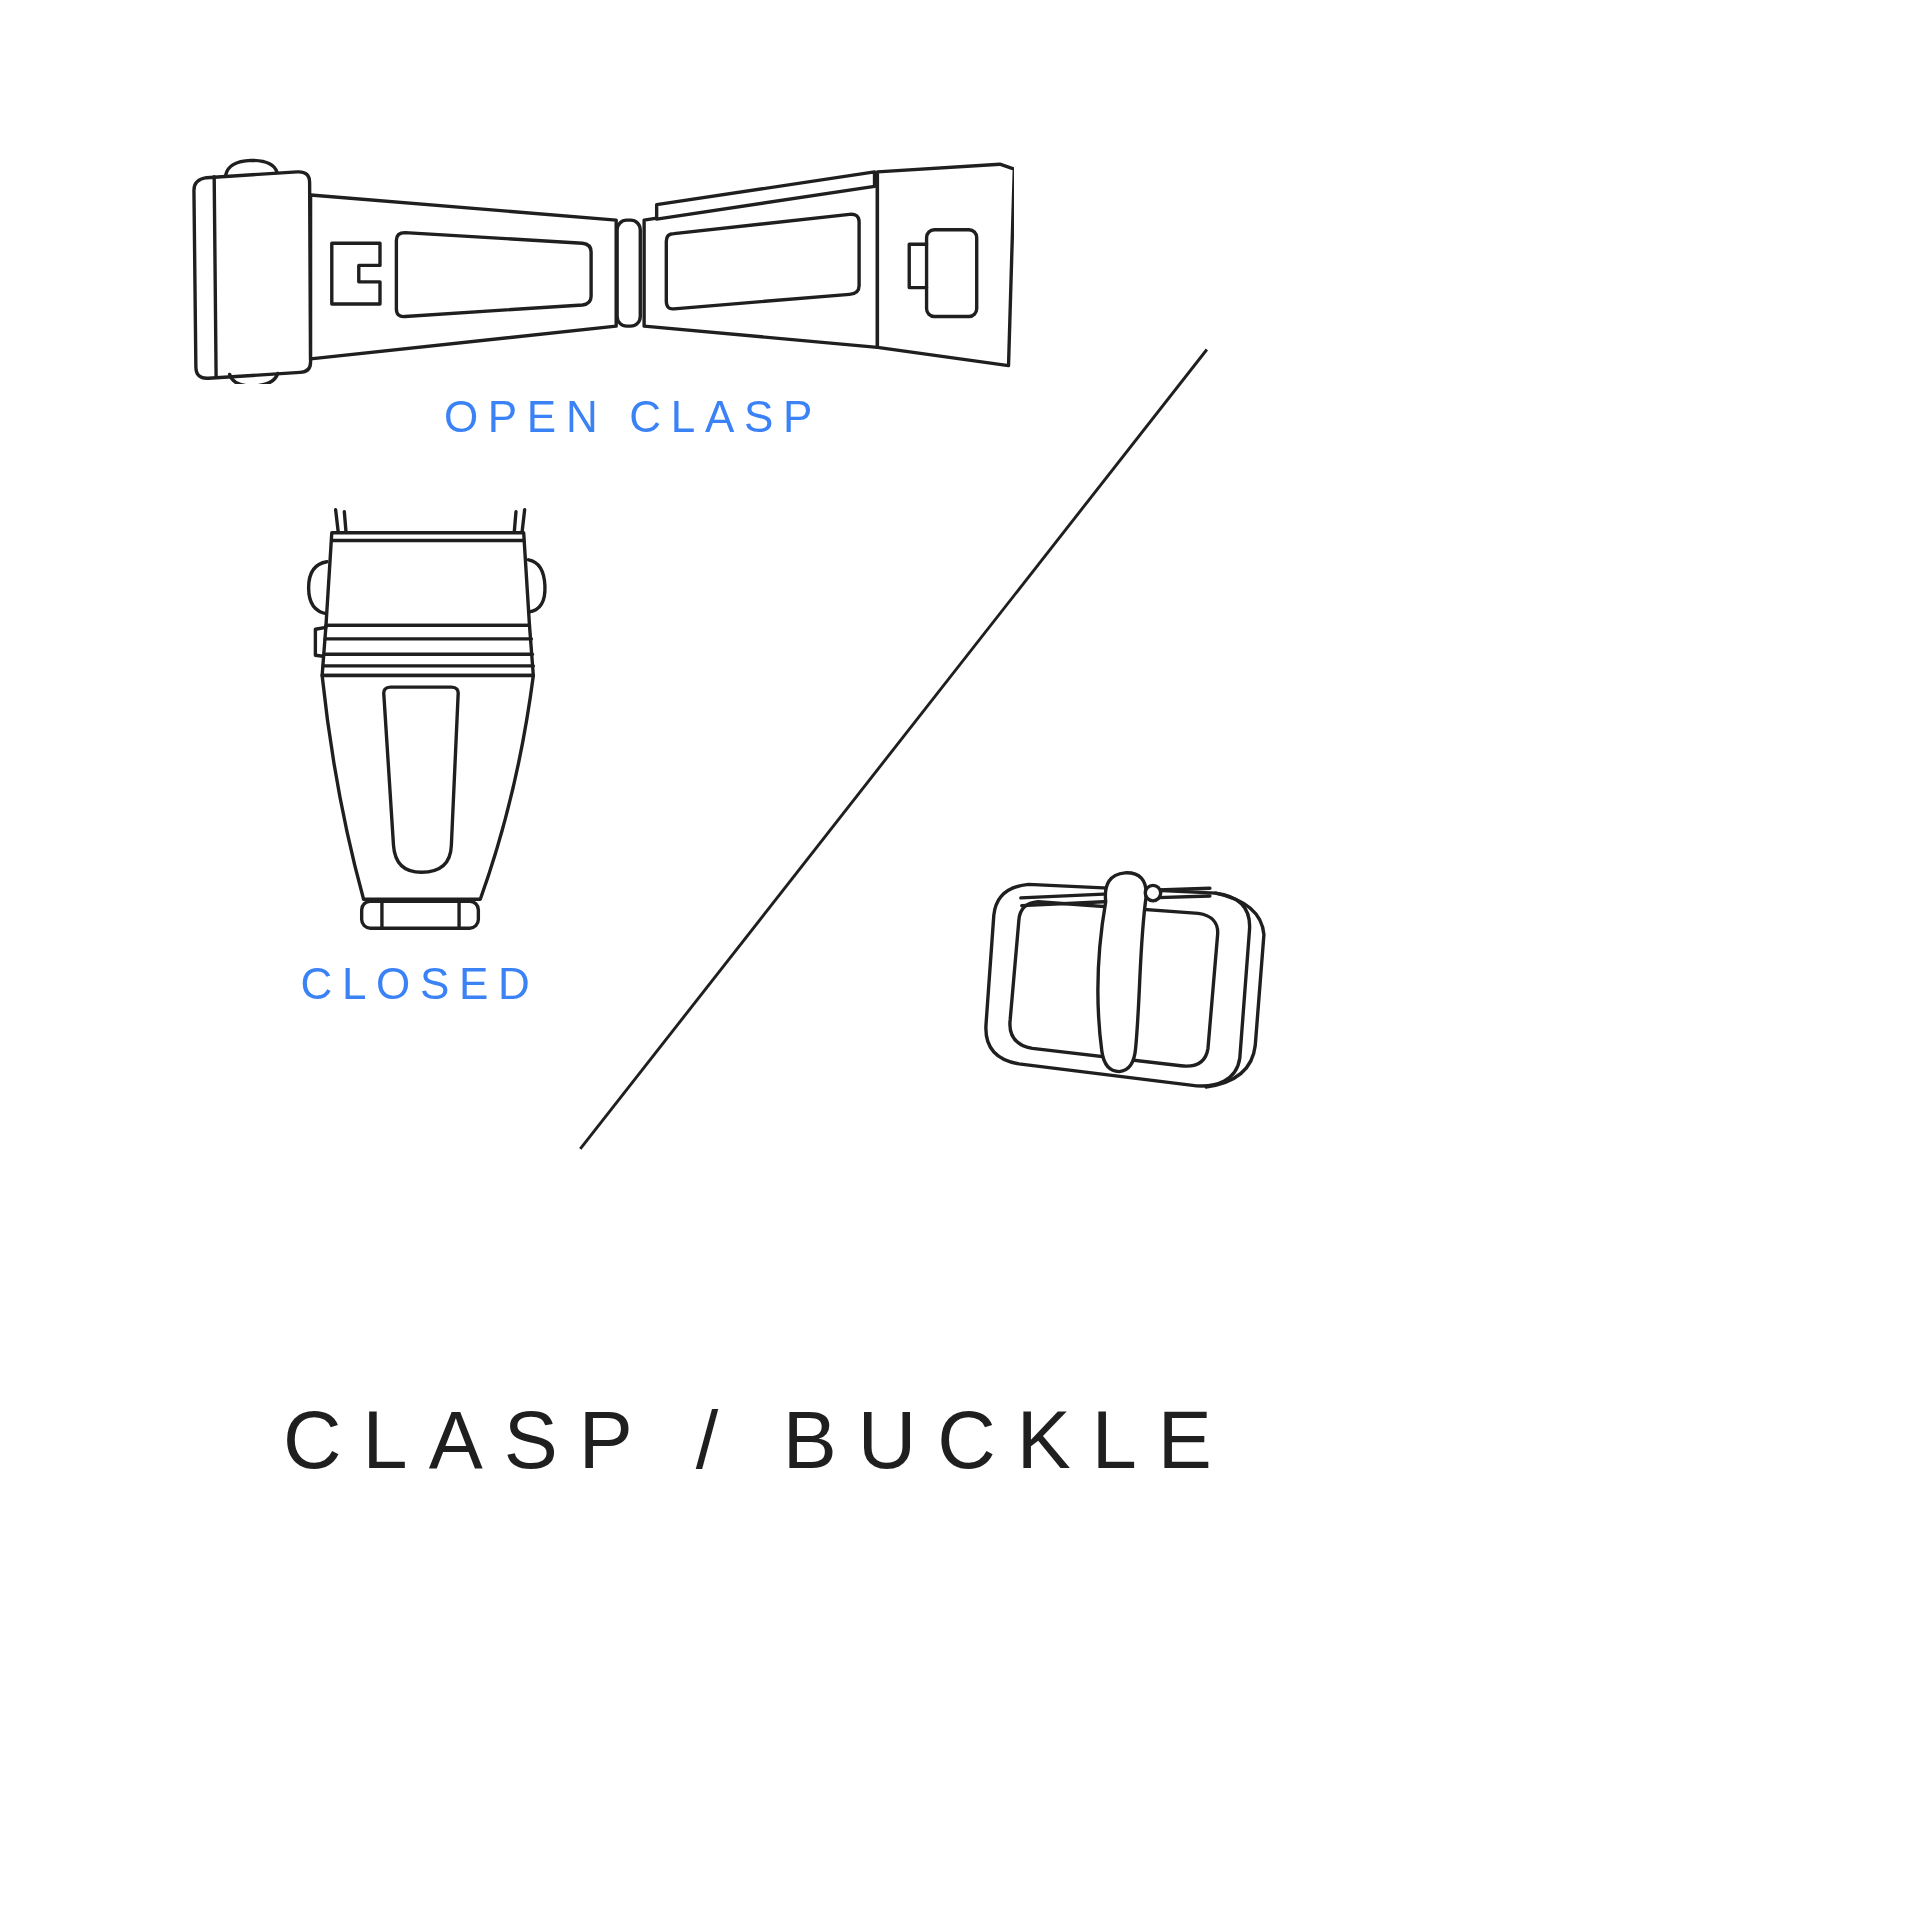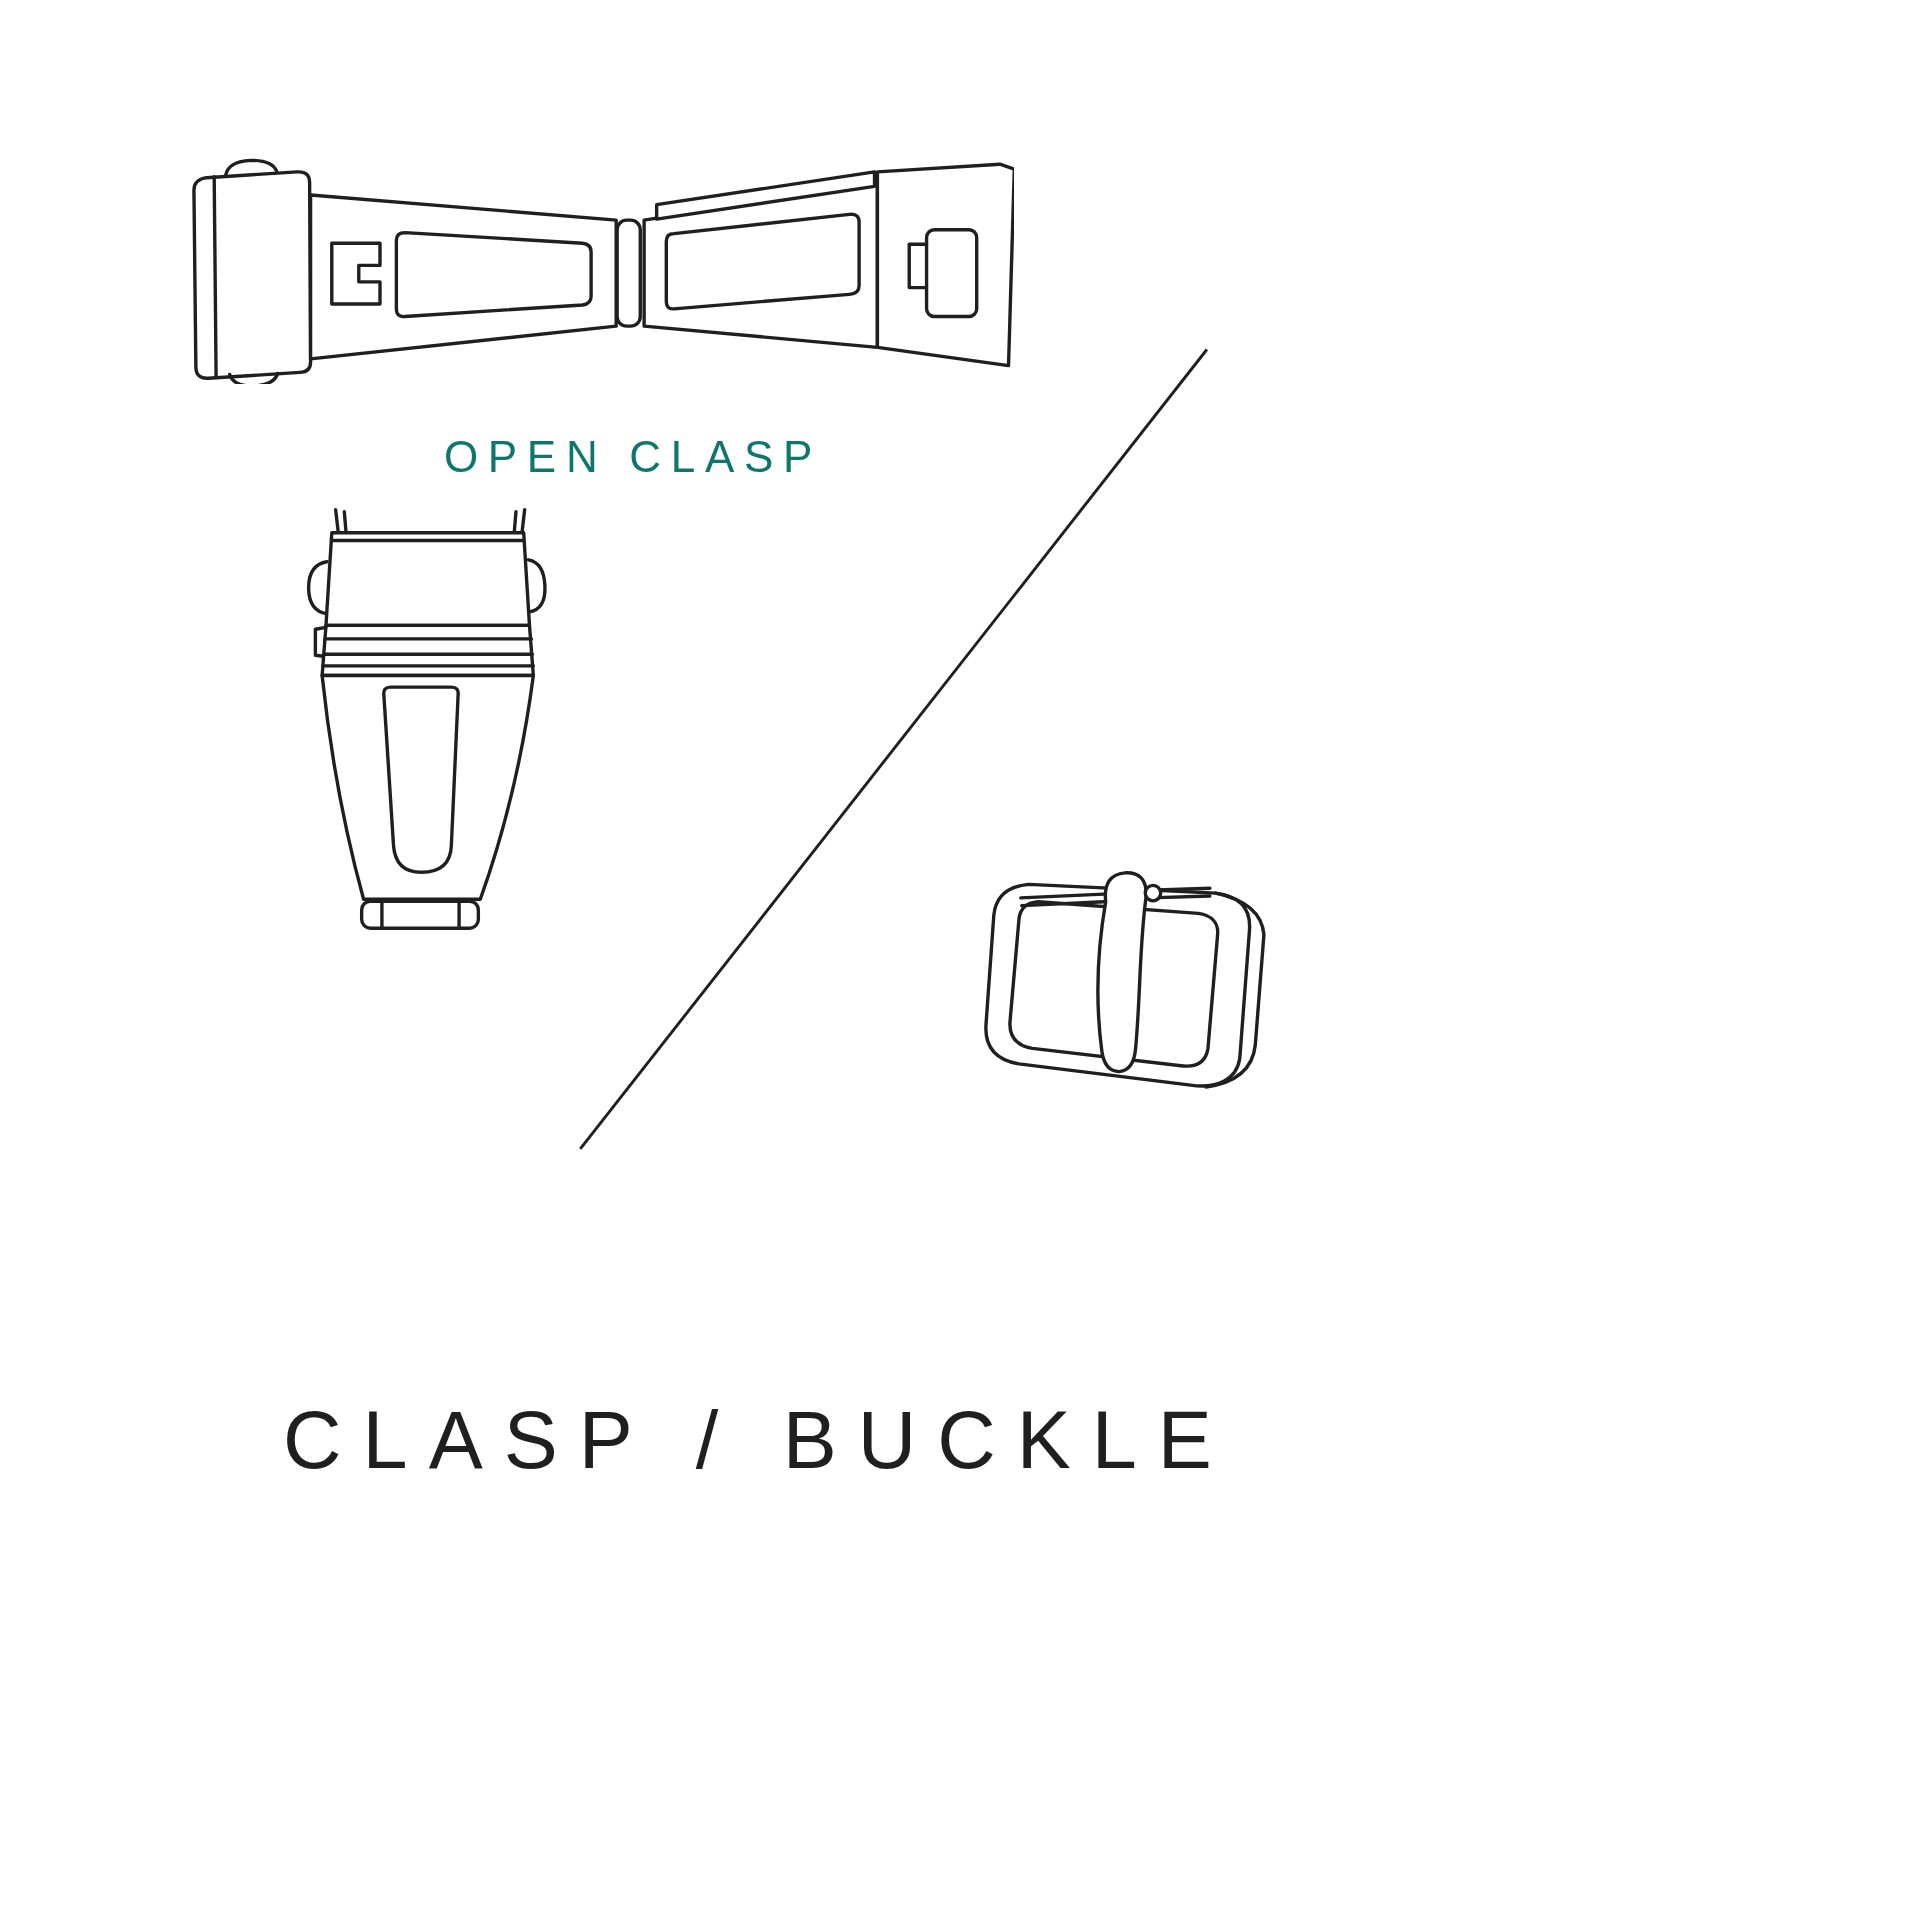--- a/index.html
+++ b/index.html
@@ -4,22 +4,22 @@
 <style>
   * { margin:0; padding:0; box-sizing:border-box; }
   html,body { background:#ffffff; }
   body { font-family:"Liberation Sans", sans-serif; }
   .canvas { position:relative; width:1931px; height:1931px; background:#ffffff; overflow:hidden; }
   .art { position:absolute; }
   .open-clasp-art  { left:174px; top:143px; width:840px; height:241px; }
   .closed-clasp-art{ left:290px; top:500px; width:261px; height:434px; }
   .buckle-art      { left:961px; top:838px; width:328px; height:280px; }
   .overlay { position:absolute; left:0; top:0; width:1931px; height:1931px; pointer-events:none; }
-  .label { position:absolute; color:#0f766e; font-weight:400; font-size:44px;
-           letter-spacing:9.7px; text-align:center; white-space:nowrap;margin-top:40px; }
+  .label { position:absolute; color:#3b82f6; font-weight:400; font-size:44px;
+           letter-spacing:9.7px; text-align:center; white-space:nowrap; }
   .label-open   { left:319px; top:392px; width:628px; }
   .label-closed { left:174px; top:959px; width:492px; }
   .title { position:absolute; left:82px; top:1394px; width:1352px; text-align:center;
            color:#1f1f1f; font-size:81px; letter-spacing:21px; font-weight:400; white-space:nowrap; }
 </style>
 </head>
 <body>
 
 <div class="canvas">
 
@@ -90,19 +90,22 @@
 
     <path d="M150,66 Q147,38 170,36 Q193,35 192,60 C185,108 186,165 181,218 Q179,241 164,242 Q149,242 146,221 C139,168 142,112 150,66 Z" fill="#ffffff"></path>
 
     <circle cx="199" cy="57" r="8" fill="#ffffff"></circle>
   </svg>
 
   <div class="label label-open">
     <span>OPEN CLASP</span>
   </div>
 
+  <div class="label label-closed">
+    <span>CLOSED</span>
+  </div>
 
   <div class="title">
     <span>CLASP / BUCKLE</span>
   </div>
 
 </div>
 
 
 </body></html>

